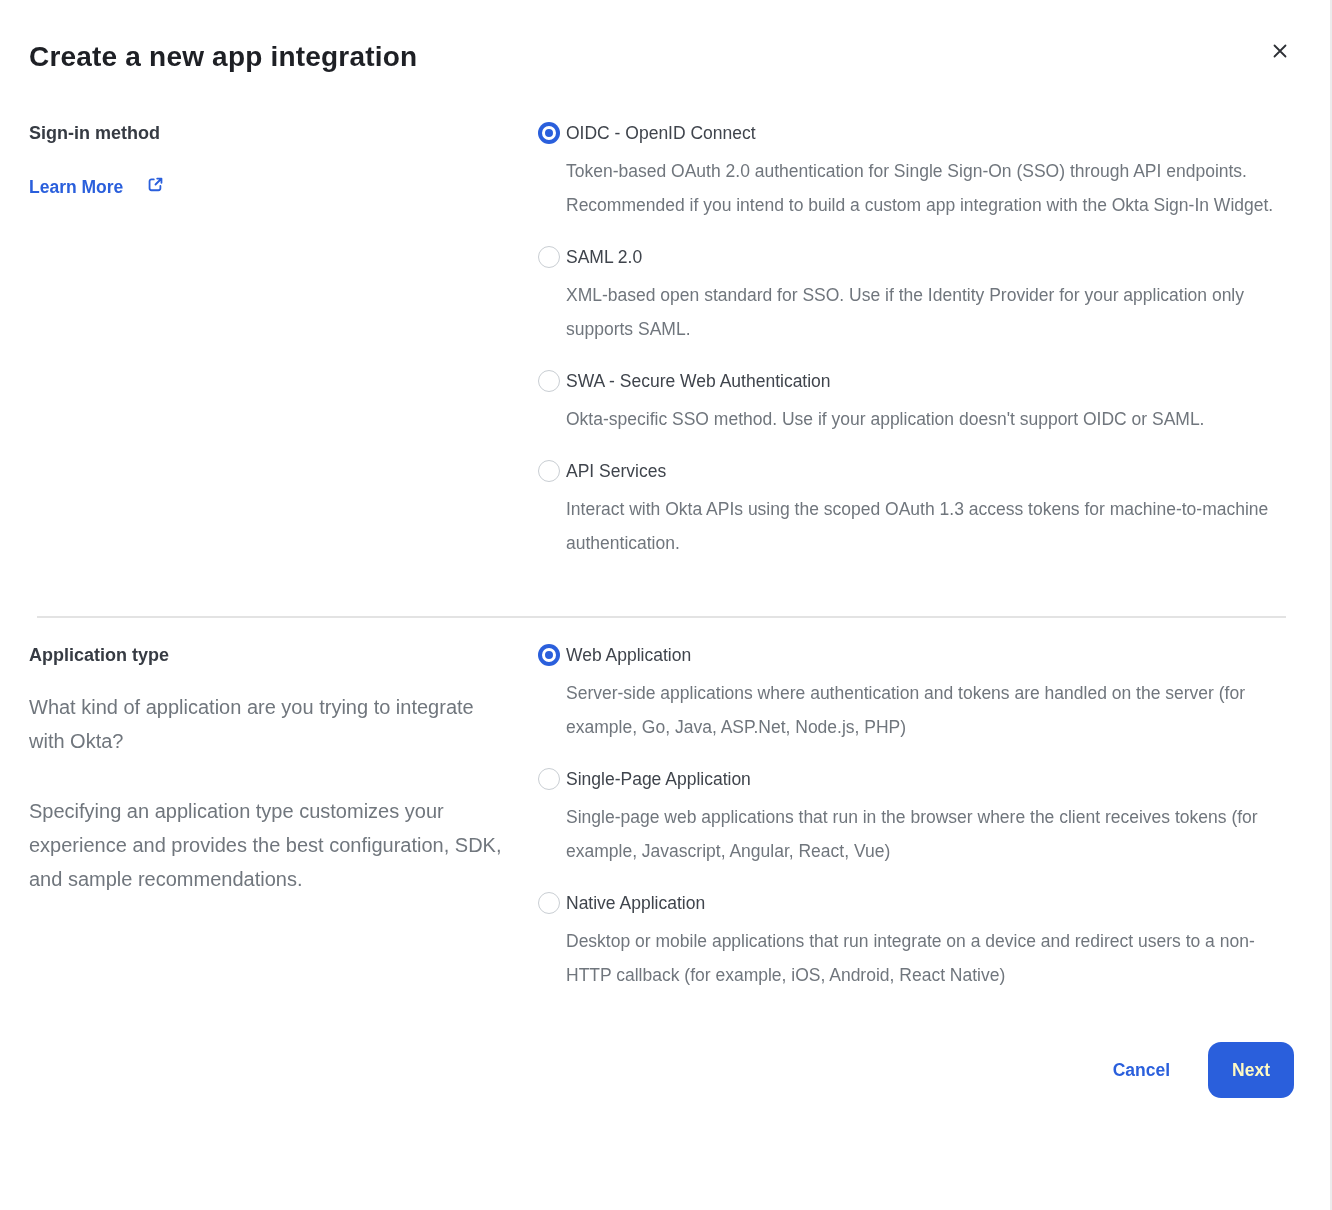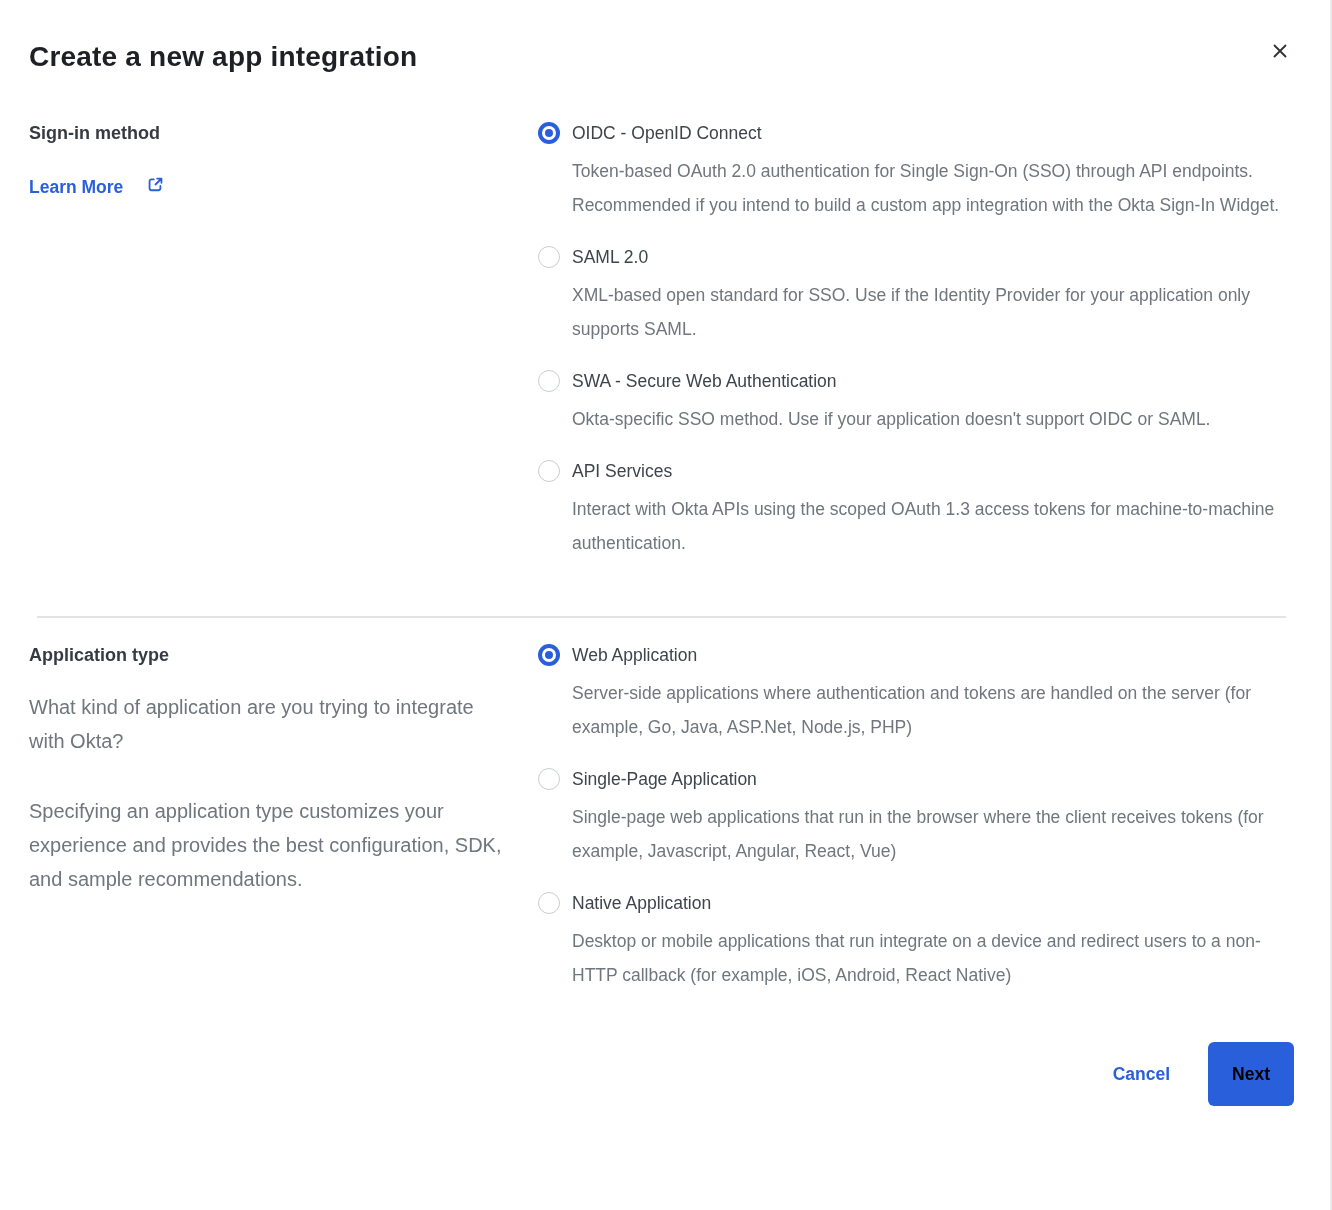--- a/index.html
+++ b/index.html
@@ -64,21 +64,21 @@
   .left-para {
     max-width: 482px;
     font-size: 20px;
     line-height: 34px;
     color: #70767d;
     margin-top: 22px;
   }
   .left-para + .left-para { margin-top: 36px; }
   .option {
     display: flex;
-    gap: 12px;
+    gap: 6px;
     margin-bottom: 22px;
     align-items: flex-start;
   }
   .radio {
     flex: 0 0 22px;
     width: 22px;
     height: 22px;
     border-radius: 50%;
     margin-top: 2px;
     position: relative;
@@ -126,28 +126,28 @@
     border: none;
     font-family: "Liberation Sans", sans-serif;
     font-size: 17.5px;
     font-weight: bold;
     color: #2a5fdc;
     cursor: pointer;
   }
   .next-btn {
     background: #2a5fdc;
     border: none;
-    border-radius: 6px;
-    color: #000000;
+    border-radius: 13px;
+    color: #fef9c3;
     font-family: "Liberation Sans", sans-serif;
     font-size: 17.5px;
     font-weight: bold;
     padding: 14px 24px;
     min-width: 84px;
-    height: 64px;
+    height: 56px;
     cursor: pointer;
   }
 </style>
 </head>
 <body>
 
 <div class="dialog">
 
   <button class="close-btn">
     <span>

